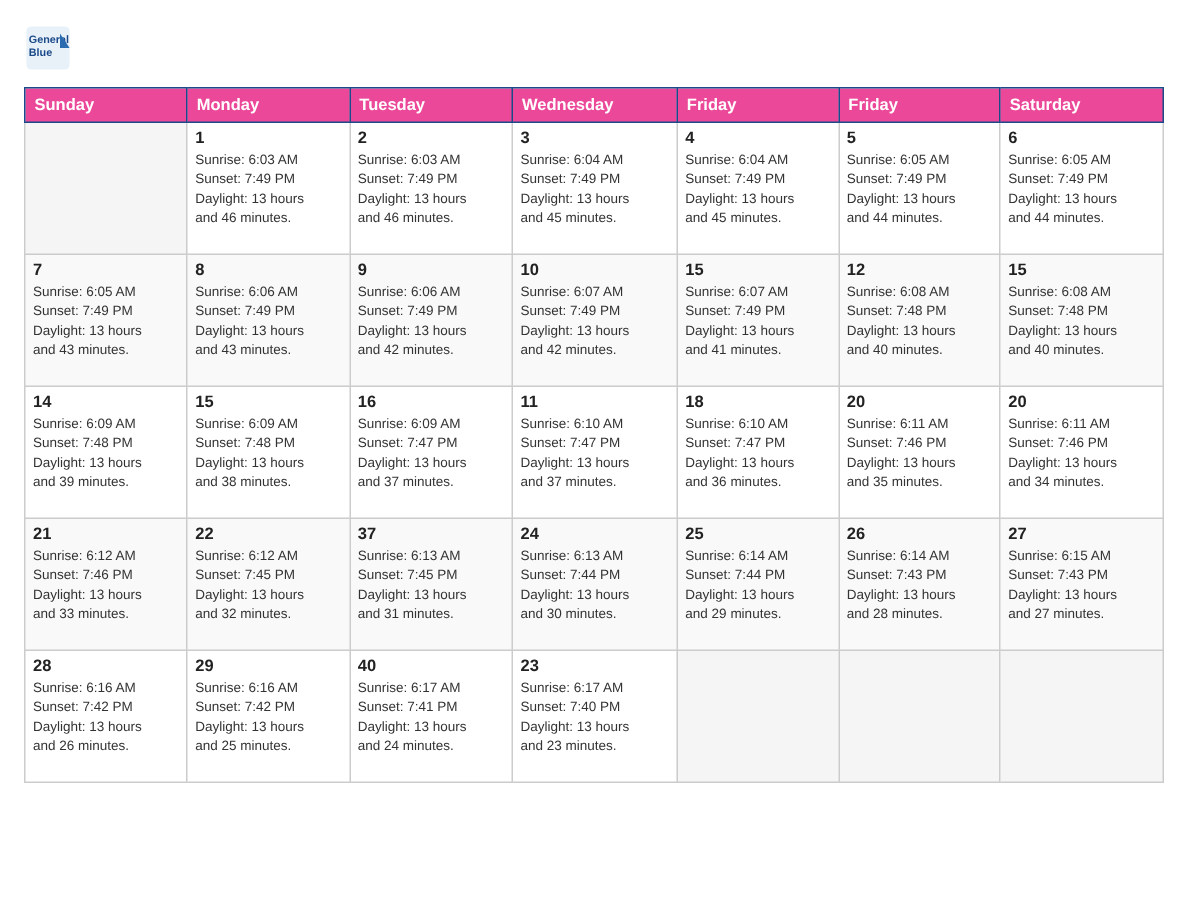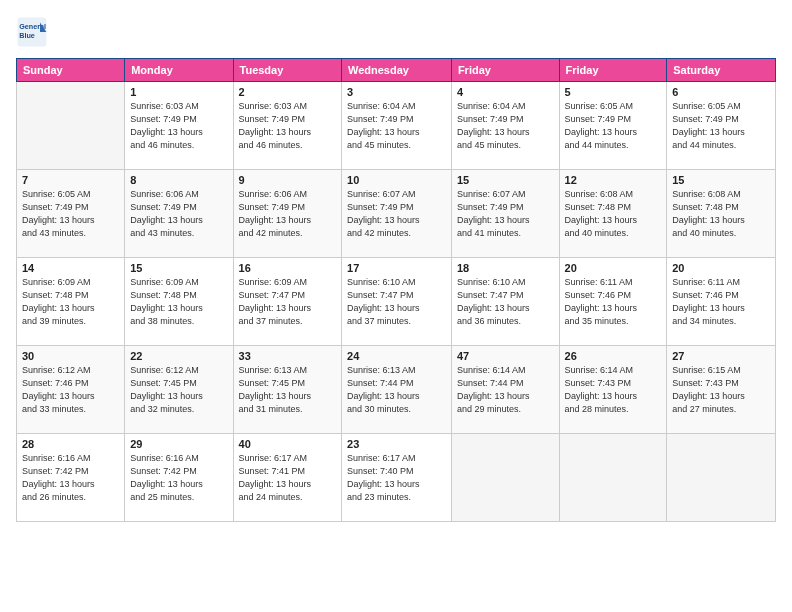--- a/index.html
+++ b/index.html
@@ -228,21 +228,21 @@
 and 38 minutes.</div>
           </td>
           <td>
             <div class="day-num">16</div>
             <div class="day-info" style="white-space: pre-line;">Sunrise: 6:09 AM
 Sunset: 7:47 PM
 Daylight: 13 hours
 and 37 minutes.</div>
           </td>
           <td>
-            <div class="day-num">17</div>
+            <div class="day-num">11</div>
             <div class="day-info" style="white-space: pre-line;">Sunrise: 6:10 AM
 Sunset: 7:47 PM
 Daylight: 13 hours
 and 37 minutes.</div>
           </td>
           <td>
             <div class="day-num">18</div>
             <div class="day-info" style="white-space: pre-line;">Sunrise: 6:10 AM
 Sunset: 7:47 PM
 Daylight: 13 hours
@@ -258,49 +258,49 @@
           <td>
             <div class="day-num">20</div>
             <div class="day-info" style="white-space: pre-line;">Sunrise: 6:11 AM
 Sunset: 7:46 PM
 Daylight: 13 hours
 and 34 minutes.</div>
           </td>
         </tr>
         <tr>
           <td>
-            <div class="day-num">30</div>
+            <div class="day-num">21</div>
             <div class="day-info" style="white-space: pre-line;">Sunrise: 6:12 AM
 Sunset: 7:46 PM
 Daylight: 13 hours
 and 33 minutes.</div>
           </td>
           <td>
             <div class="day-num">22</div>
             <div class="day-info" style="white-space: pre-line;">Sunrise: 6:12 AM
 Sunset: 7:45 PM
 Daylight: 13 hours
 and 32 minutes.</div>
           </td>
           <td>
-            <div class="day-num">33</div>
+            <div class="day-num">37</div>
             <div class="day-info" style="white-space: pre-line;">Sunrise: 6:13 AM
 Sunset: 7:45 PM
 Daylight: 13 hours
 and 31 minutes.</div>
           </td>
           <td>
             <div class="day-num">24</div>
             <div class="day-info" style="white-space: pre-line;">Sunrise: 6:13 AM
 Sunset: 7:44 PM
 Daylight: 13 hours
 and 30 minutes.</div>
           </td>
           <td>
-            <div class="day-num">47</div>
+            <div class="day-num">25</div>
             <div class="day-info" style="white-space: pre-line;">Sunrise: 6:14 AM
 Sunset: 7:44 PM
 Daylight: 13 hours
 and 29 minutes.</div>
           </td>
           <td>
             <div class="day-num">26</div>
             <div class="day-info" style="white-space: pre-line;">Sunrise: 6:14 AM
 Sunset: 7:43 PM
 Daylight: 13 hours

